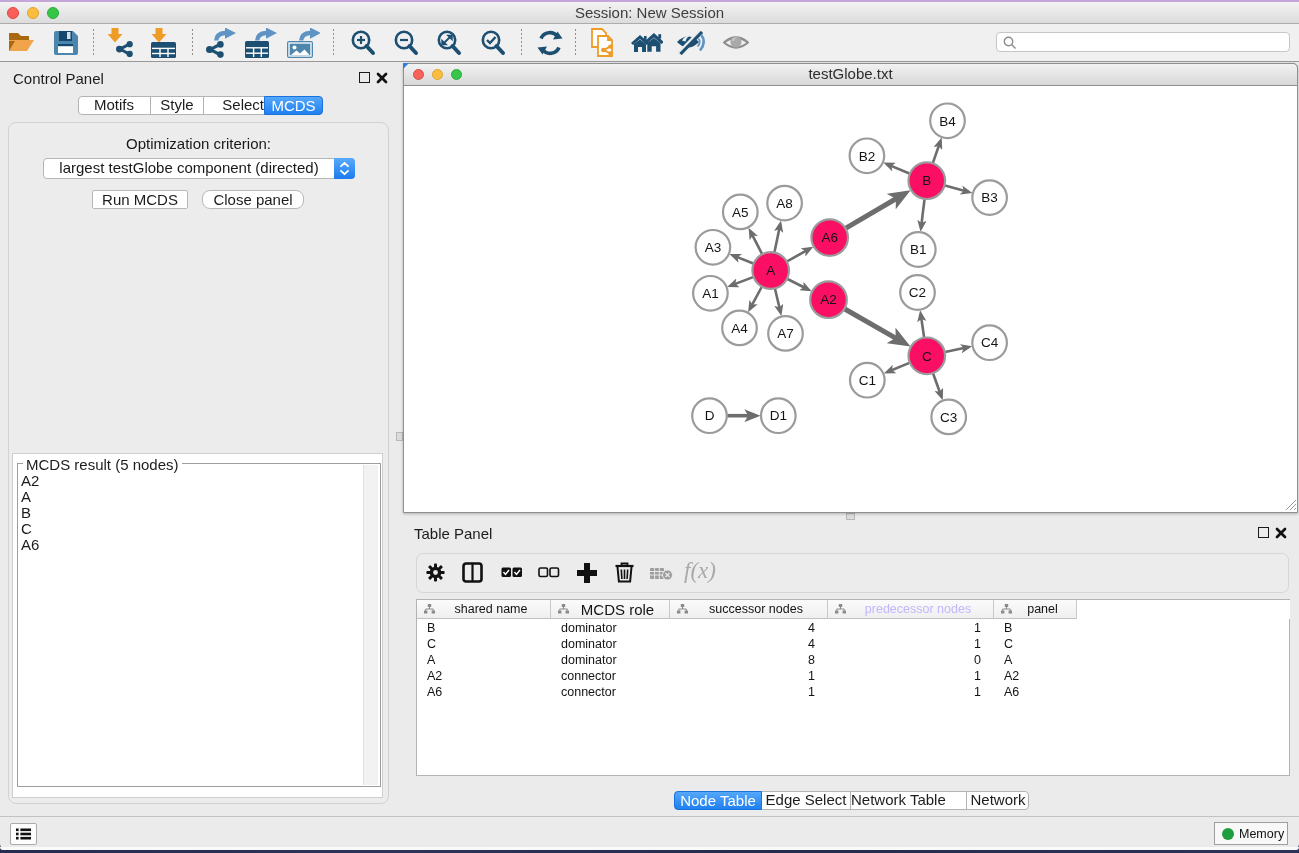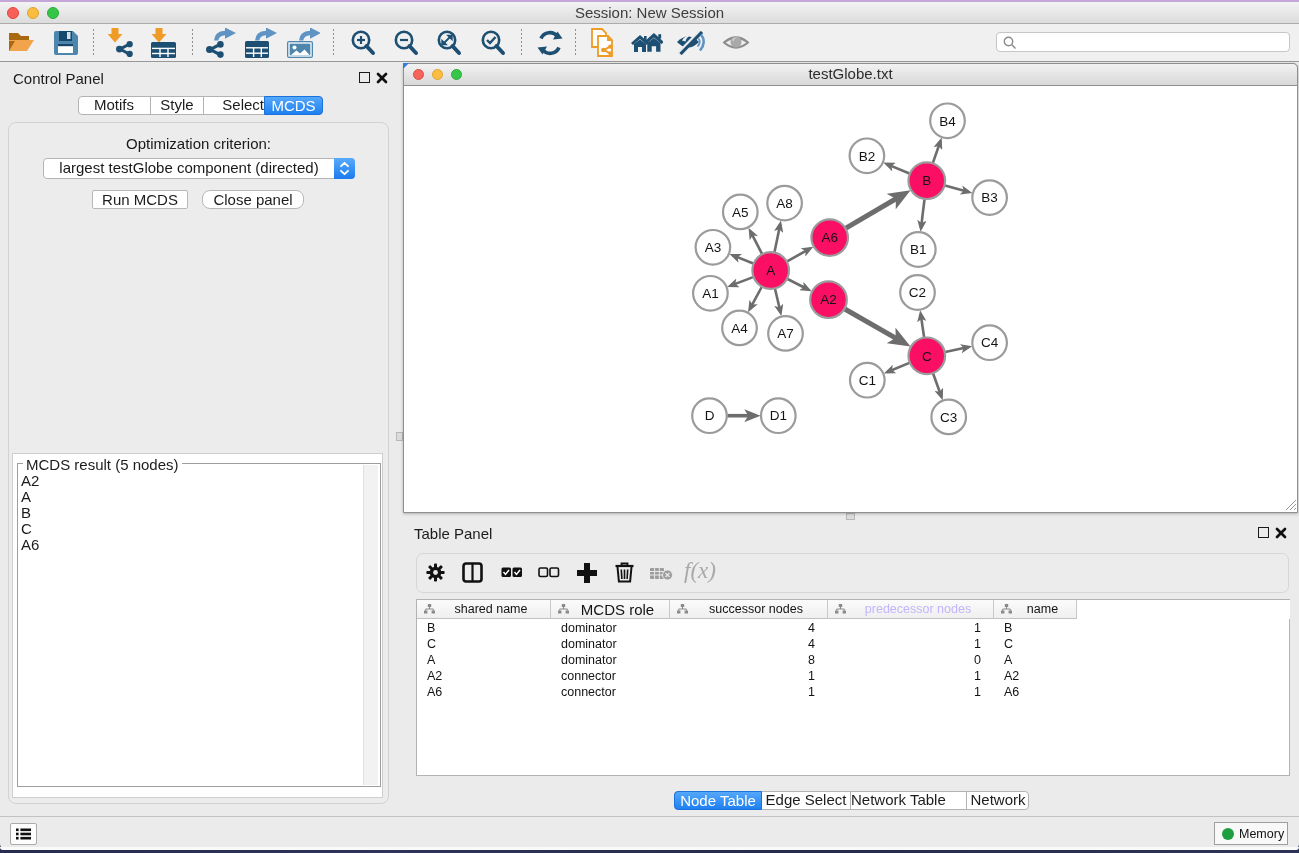--- a/index.html
+++ b/index.html
@@ -427,21 +427,21 @@
       <g fill="#8a8a8a">
         <rect x="3.8" y="0" width="3.4" height="3"></rect>
         <rect x="0" y="6.5" width="3.4" height="3"></rect>
         <rect x="7.6" y="6.5" width="3.4" height="3"></rect>
       </g>
       <g stroke="#8a8a8a" stroke-width="1" fill="none">
         <path d="M5.5,3 v2 M1.7,6.5 v-1.5 h7.6 v1.5"></path>
       </g>
     </svg>
   </div>
-<div class="abs" style="left:1012px;top:600px;width:61px;height:19px;line-height:19px;text-align:center;font-size:12.5px;color:#141414">name</div>
+<div class="abs" style="left:1012px;top:600px;width:61px;height:19px;line-height:19px;text-align:center;font-size:12.5px;color:#141414">panel</div>
 <div class="abs" style="left:427px;top:621px;font-size:12.5px;color:#141414">B</div>
 <div class="abs" style="left:561px;top:621px;font-size:12.5px;color:#141414">dominator</div>
 <div class="abs" style="left:670px;top:621px;width:145px;text-align:right;font-size:12.5px;color:#141414">4</div>
 <div class="abs" style="left:828px;top:621px;width:153px;text-align:right;font-size:12.5px;color:#141414">1</div>
 <div class="abs" style="left:1004px;top:621px;font-size:12.5px;color:#141414">B</div>
 <div class="abs" style="left:427px;top:637px;font-size:12.5px;color:#141414">C</div>
 <div class="abs" style="left:561px;top:637px;font-size:12.5px;color:#141414">dominator</div>
 <div class="abs" style="left:670px;top:637px;width:145px;text-align:right;font-size:12.5px;color:#141414">4</div>
 <div class="abs" style="left:828px;top:637px;width:153px;text-align:right;font-size:12.5px;color:#141414">1</div>
 <div class="abs" style="left:1004px;top:637px;font-size:12.5px;color:#141414">C</div>

